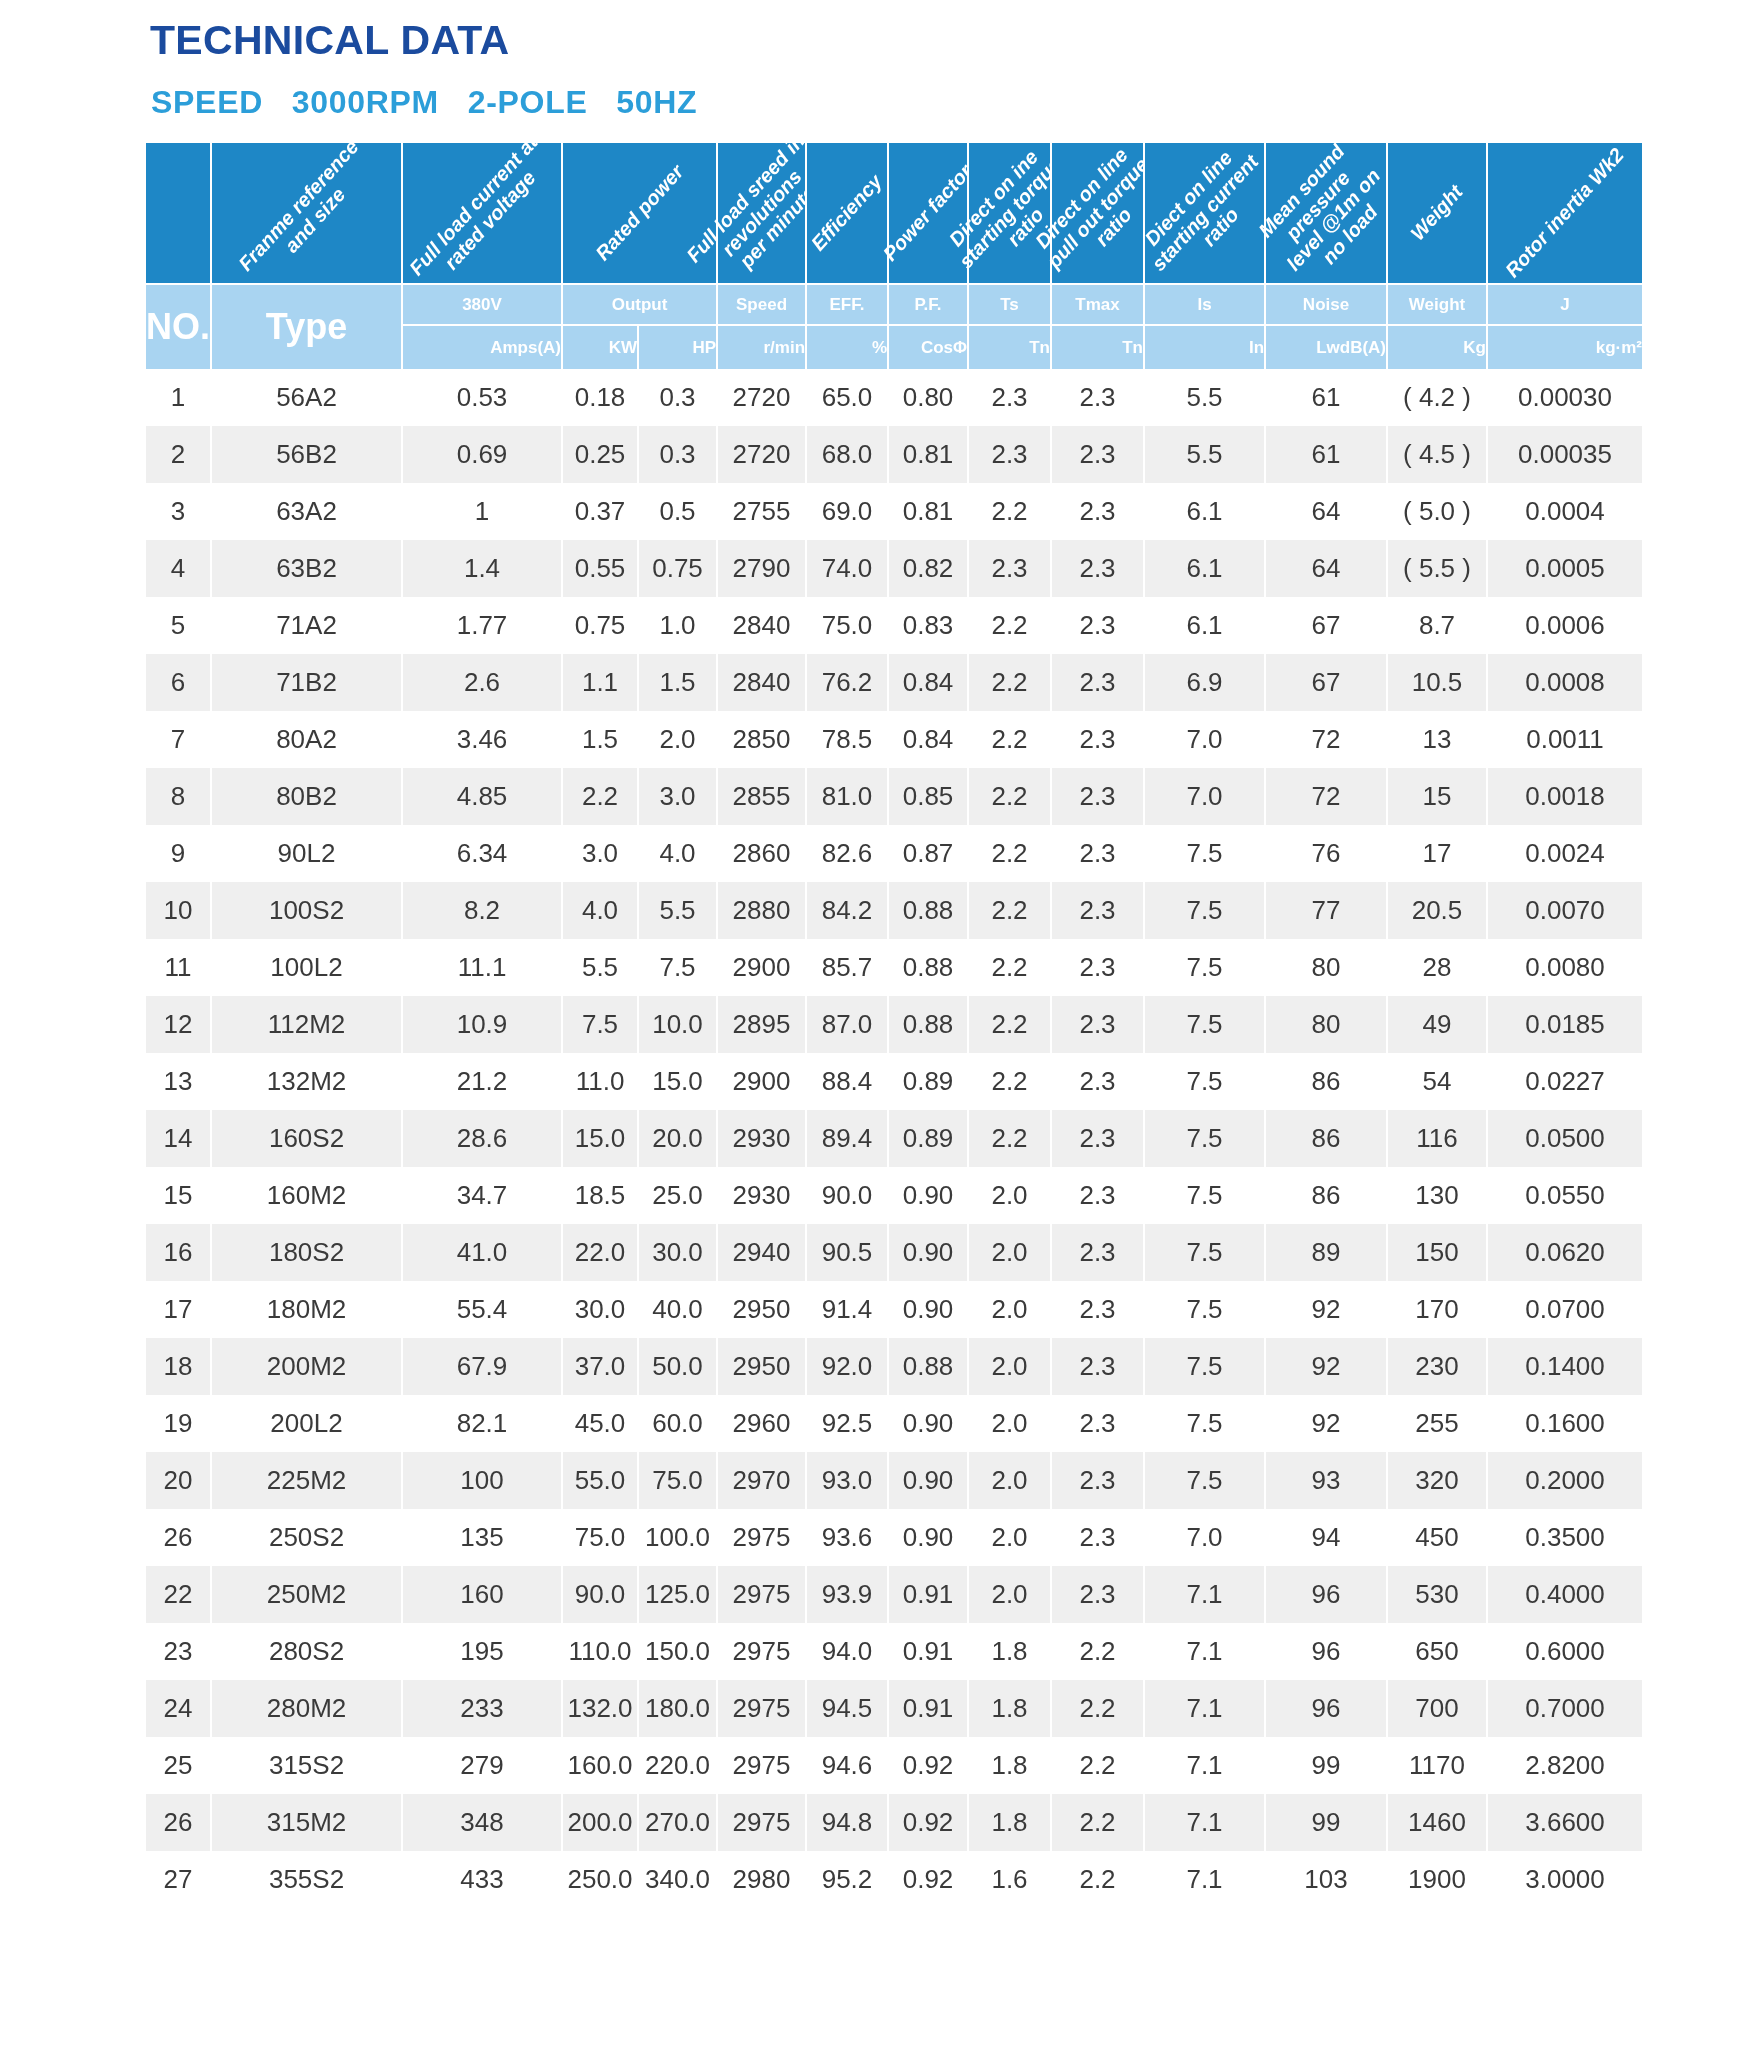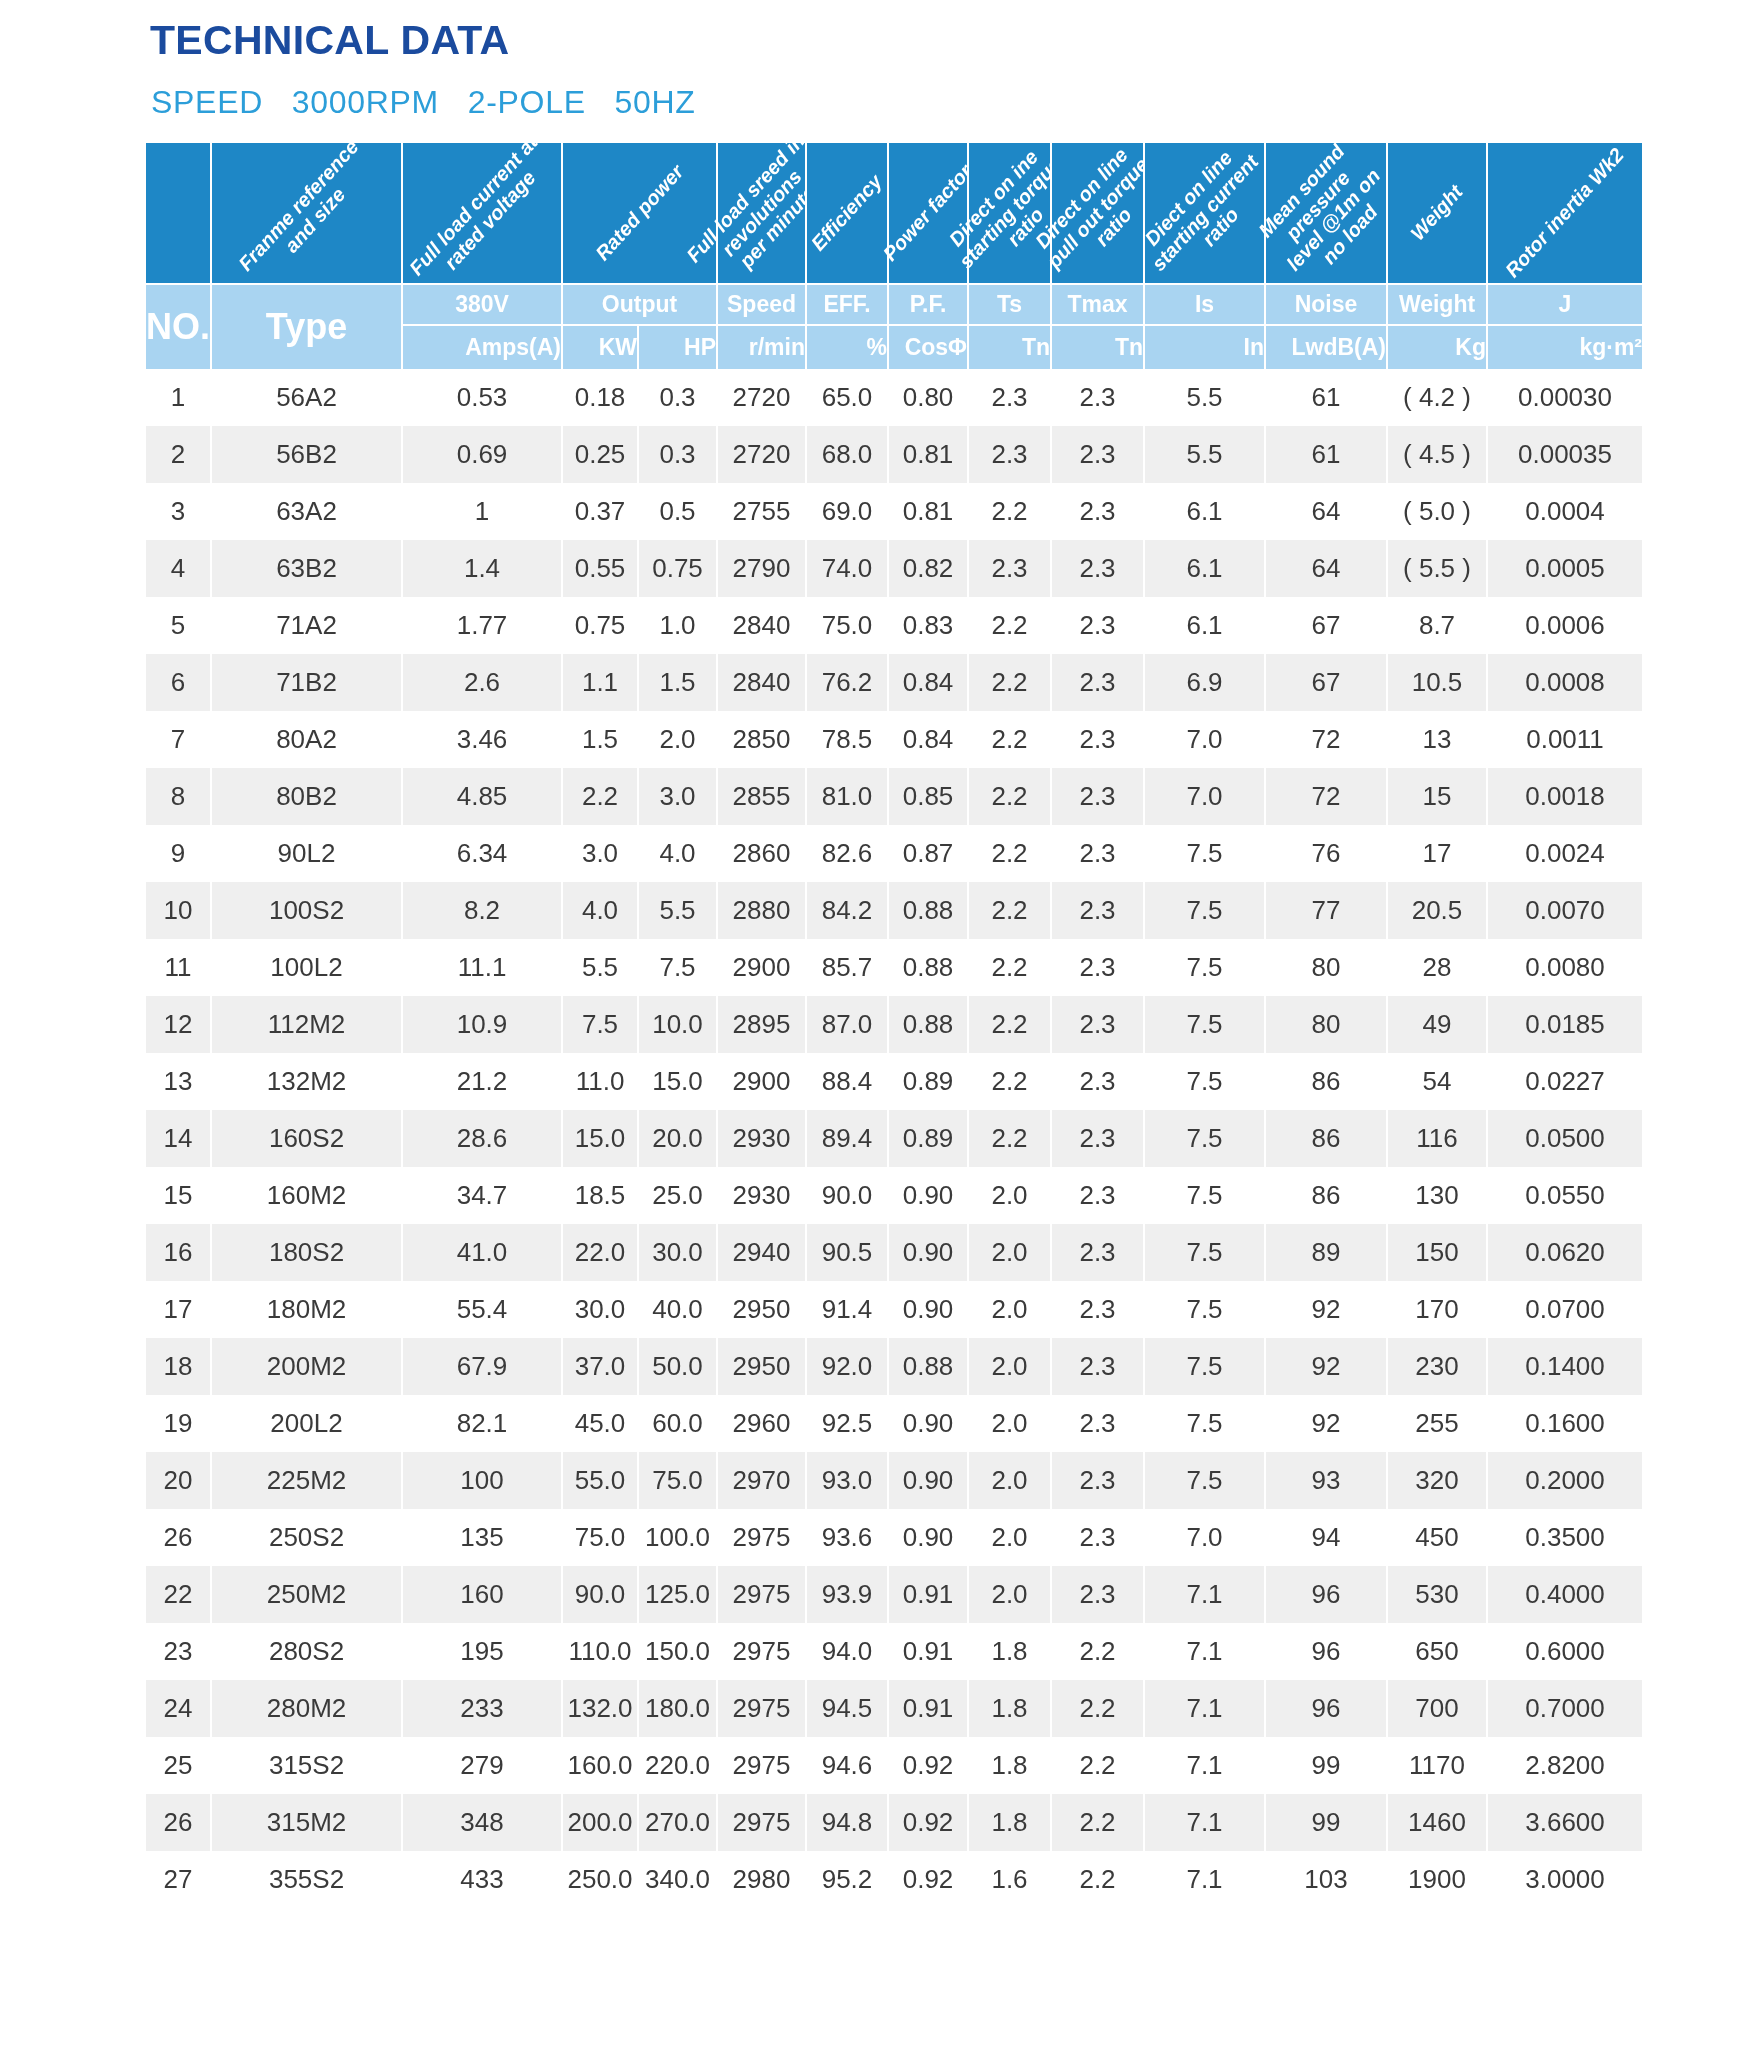--- a/index.html
+++ b/index.html
@@ -16,21 +16,21 @@
     font-family:"Liberation Sans","DejaVu Sans",sans-serif;
   }
   .page{position:relative;width:1758px;height:1904px;overflow:hidden;background:#fff;}
   .title{
     position:absolute;left:150px;top:17px;
     font-size:41px;font-weight:900;color:var(--title-blue);
     letter-spacing:0.3px;
   }
   .subtitle{
     position:absolute;left:151px;top:84px;
-    font-size:32px;font-weight:400;color:var(--subtitle-blue);
+    font-size:32px;font-weight:700;color:var(--subtitle-blue);
     white-space:pre;letter-spacing:0.7px;
   }
   table.tech{
     position:absolute;left:144px;top:143px;
     border-collapse:separate;border-spacing:2.8px 0;
     table-layout:fixed;
   }
   table.tech th,table.tech td{padding:0;margin:0;}
   thead th{
     background:var(--header-blue);color:#fff;font-weight:700;
@@ -43,21 +43,21 @@
   tr.diagrow th .d{
     position:absolute;left:50%;top:50%;
     transform:translate(-50%,-50%) rotate(-48deg);
     font-style:italic;font-weight:700;
     font-size:20px;line-height:1.08;
     white-space:pre-line;text-align:center;
     width:max-content;
   }
   tr.subtop th,tr.subbot th{
     background:var(--subheader-blue);
-    font-size:23px;color:#fff;
+    font-size:17px;color:#fff;
   }
   tr.subtop th{height:39px;}
   tr.subtop th.stack{border-bottom:2.8px solid #fff;}
   tr.subtop th.corner{font-size:36px;}
   tr.subbot th{height:43px;text-align:right;}
   tbody td{
     height:57px;text-align:center;vertical-align:middle;
     font-size:26px;color:var(--text-dark);background:#fff;
   }
   tbody tr:nth-child(even) td{background:var(--stripe-gray);}

